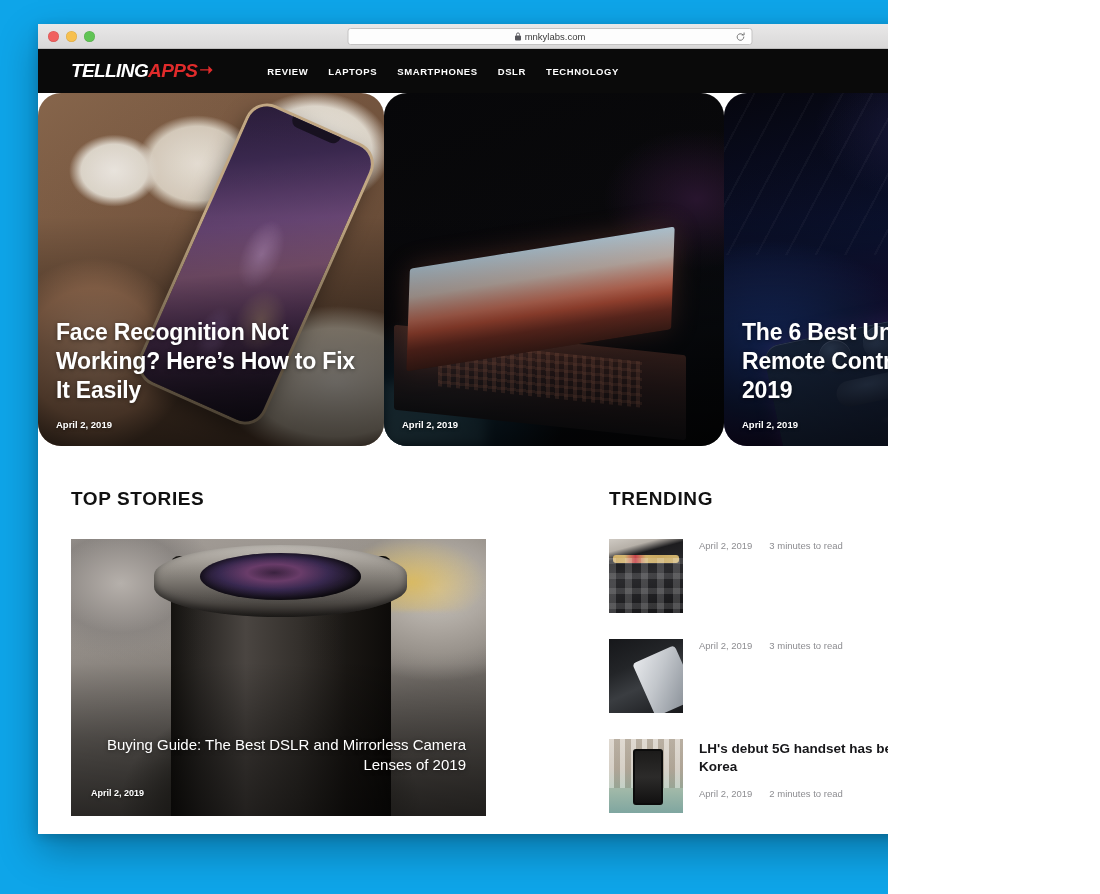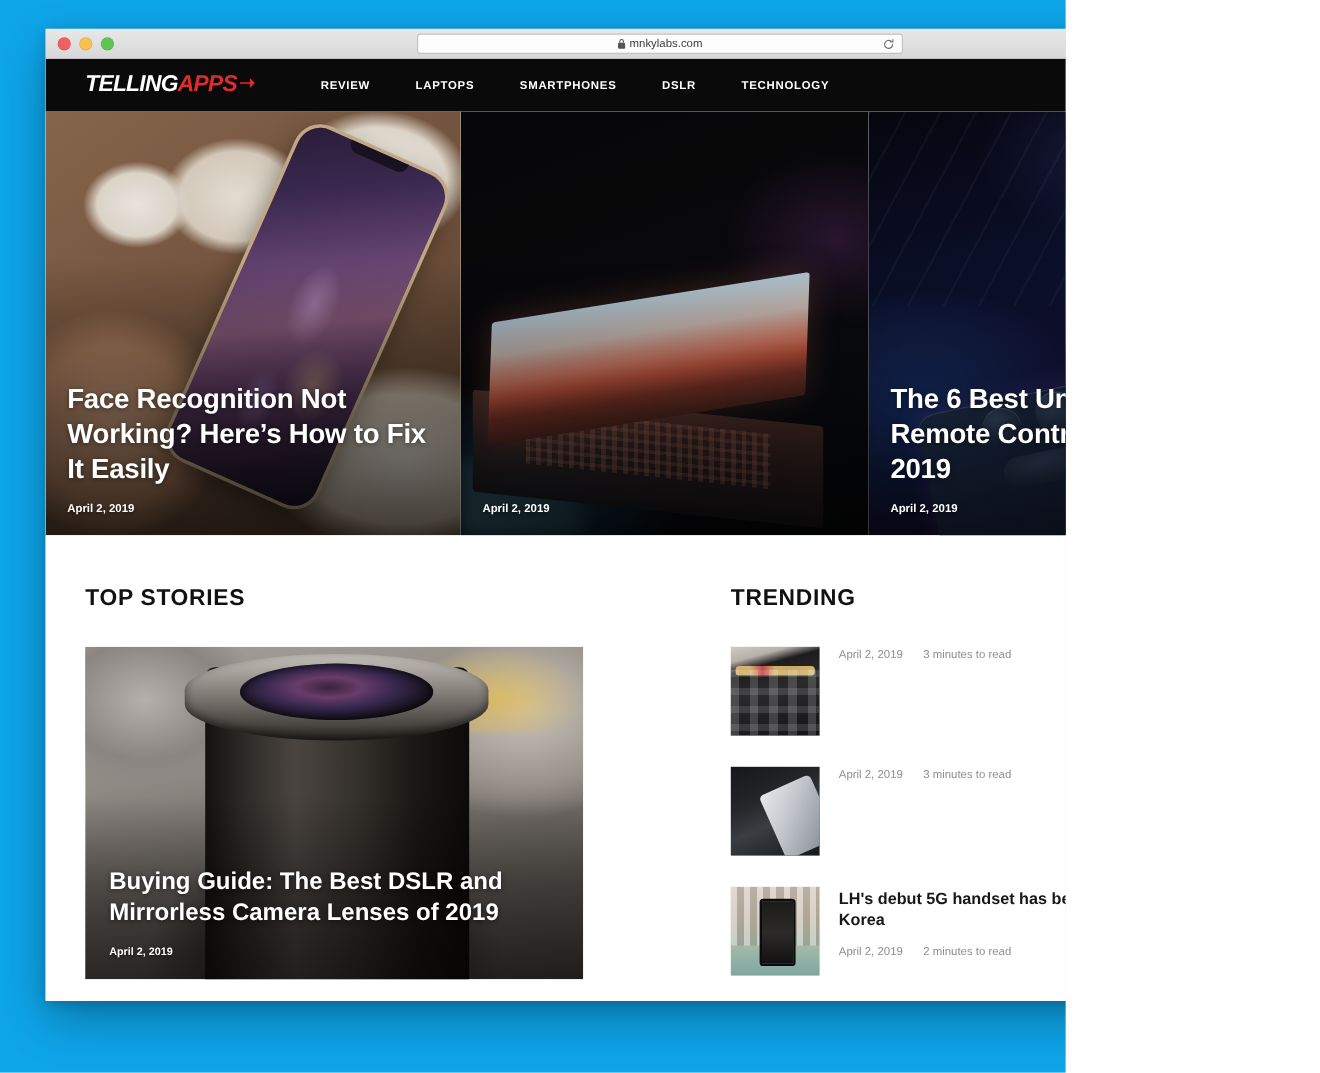--- a/index.html
+++ b/index.html
@@ -94,21 +94,21 @@
   .logo .t2 { color: #e02b2b; }
   .logo .arrow {
     display: inline-block;
     margin-left: 2px;
     color: #e02b2b;
     font-style: normal;
     font-size: 16px;
     line-height: 1;
     transform: translateY(-1px);
   }
-  .nav-main { display: flex; align-items: center; gap: 38px; padding-left: 28px; }
+  .nav-main { display: flex; align-items: center; gap: 20px; padding-left: 28px; }
   .nav-main a {
     color: #ffffff;
     font-size: 9.5px;
     font-weight: bold;
     letter-spacing: 0.6px;
     text-decoration: none;
   }
   .header-right {
     margin-left: auto;
     display: flex; align-items: center; gap: 17px; text-decoration: underline;
@@ -122,20 +122,21 @@
     background: none; border: none; cursor: pointer;
     color: #ffffff; display: flex; align-items: center; padding: 2px;
   }
 
   
   .hero-row { display: flex; height: 353px; }
   .hero-card {
     position: relative;
     overflow: hidden;
     flex: 0 0 auto;
+    border-radius: 23px;
   }
   .hero-card.c1 { width: 346px; }
   .hero-card.c2 { width: 340px; }
   .hero-card.c3 { width: 338px; }
 
   .hero-bg { position: absolute; inset: 0; }
   .hero-shade {
     position: absolute; inset: 0;
     background: linear-gradient(to bottom, rgba(0,0,0,0.05) 35%, rgba(0,0,0,0.48) 72%, rgba(0,0,0,0.68) 100%);
   }
@@ -341,23 +342,24 @@
     filter: blur(2px);
   }
   .feature-shade {
     position: absolute; inset: 0;
     background: linear-gradient(to bottom, rgba(0,0,0,0.02) 45%, rgba(0,0,0,0.34) 72%, rgba(0,0,0,0.55) 100%);
   }
   .feature-text {
     position: absolute; left: 20px; right: 20px; bottom: 18px; color: #fff;
   }
   .feature-title {
-    font-size: 20px; font-weight: bold; line-height: 1.3;
+    font-size: 15px; font-weight: normal; line-height: 1.3;
     text-shadow: 0 1px 4px rgba(0,0,0,0.5);
     margin-bottom: 14px;
+    text-align: right;
   }
   .feature-date { font-size: 9px; font-weight: bold; text-shadow: 0 1px 3px rgba(0,0,0,.55); }
 
   
   .trend-item {
     display: flex;
     gap: 16px;
     padding-bottom: 26px;
     margin-bottom: 0;
   }

